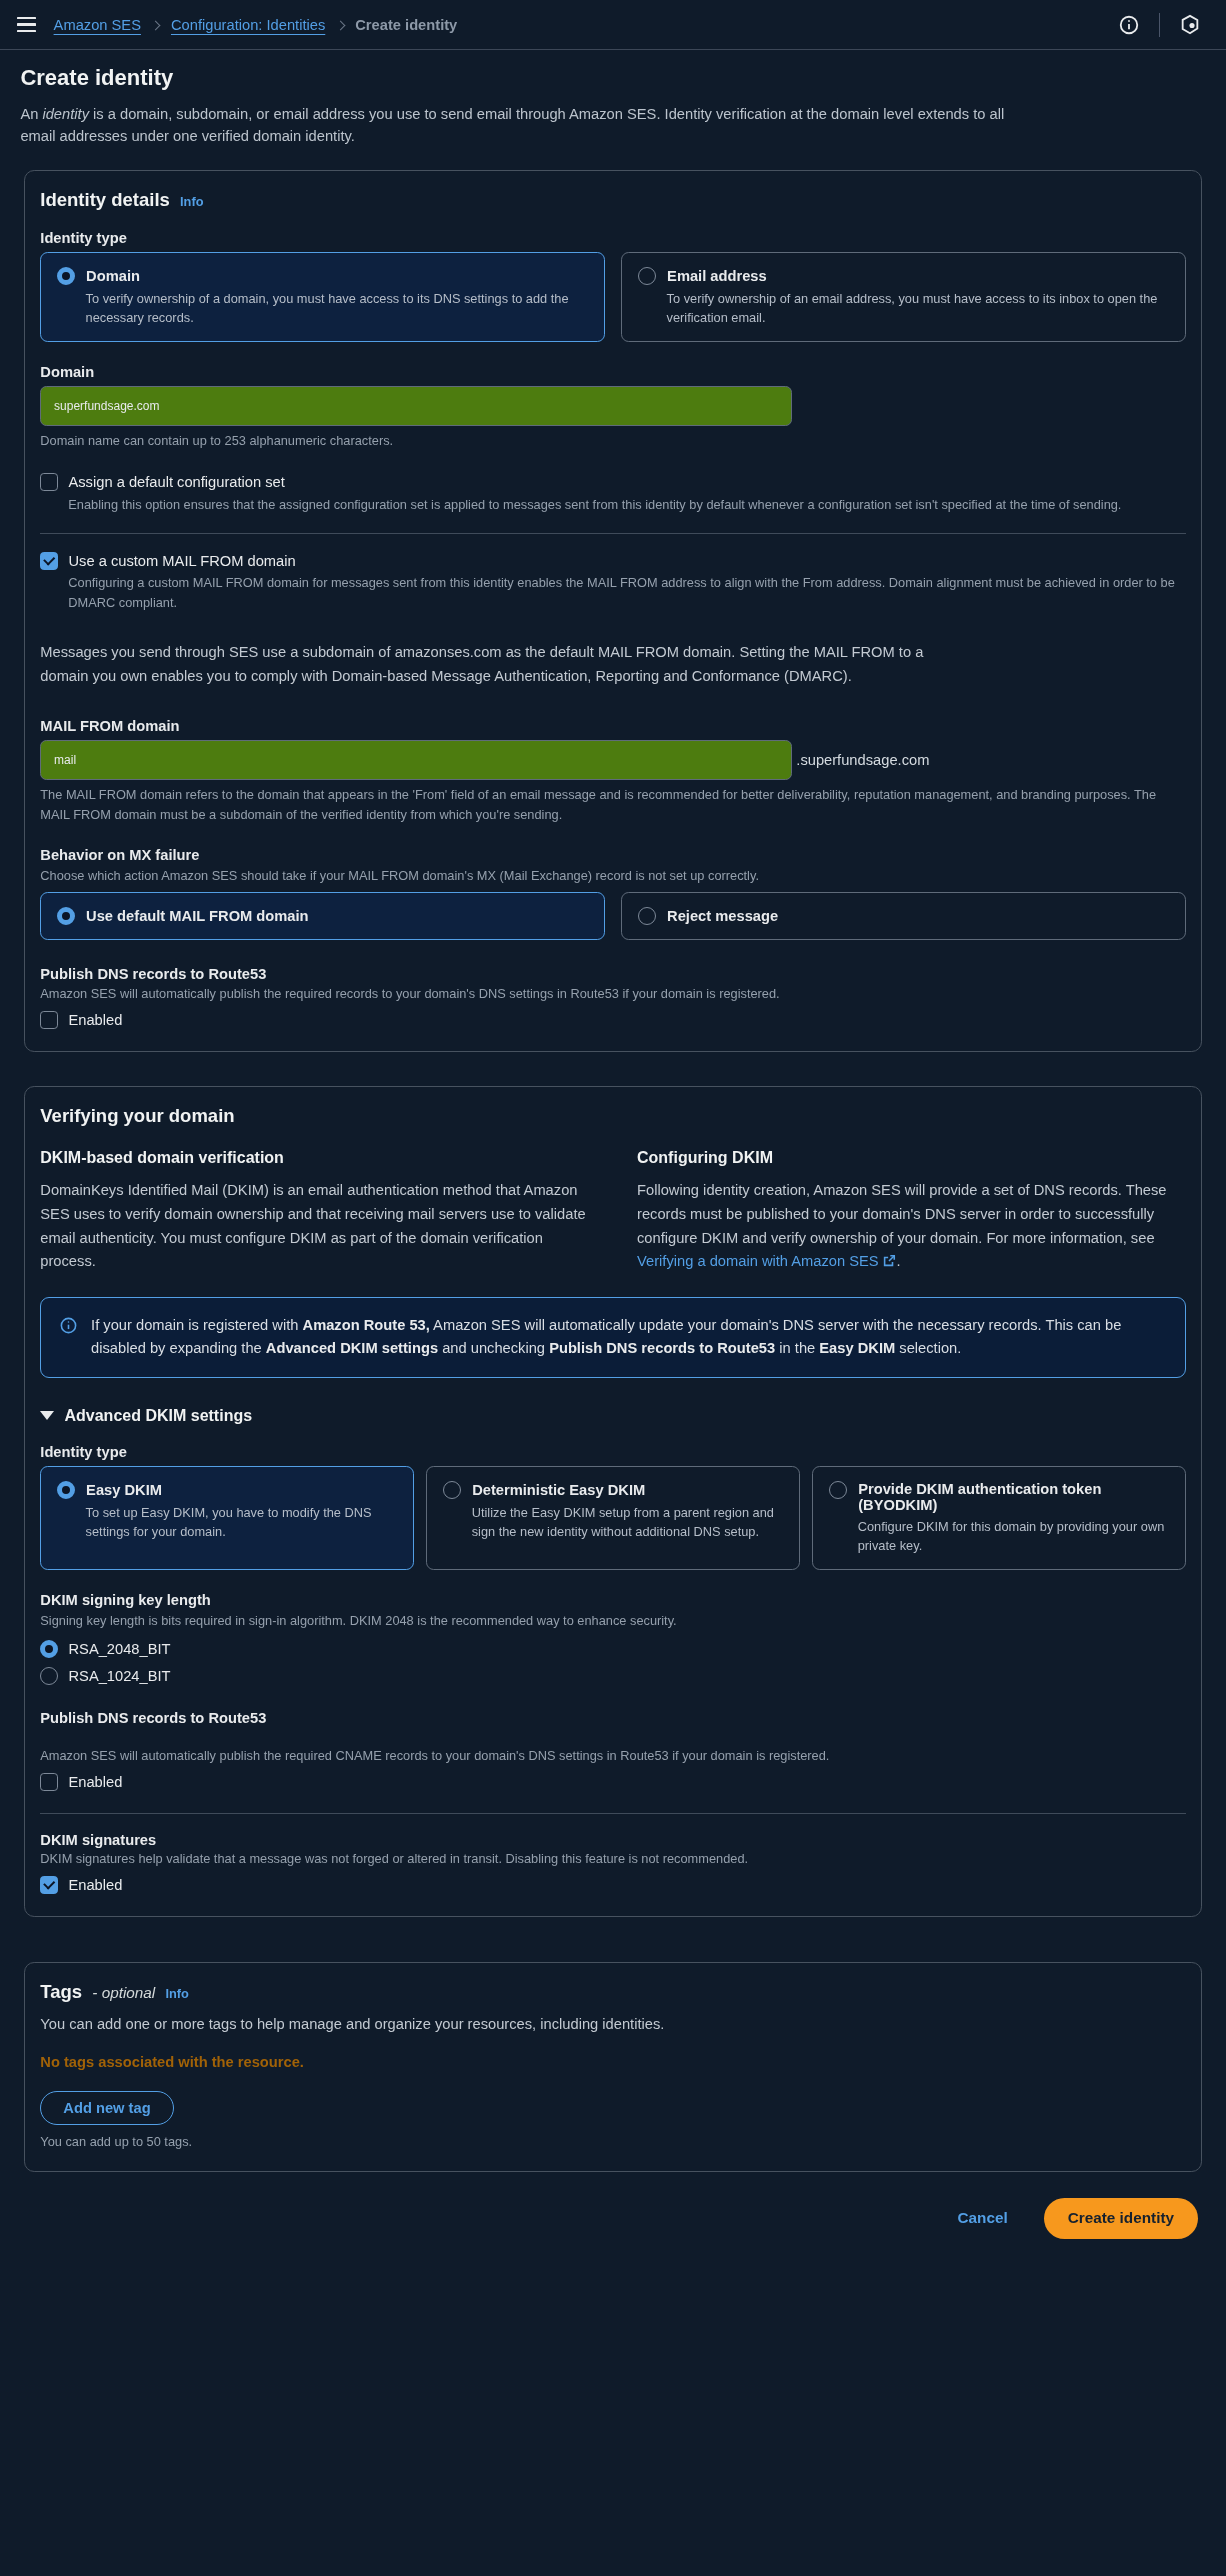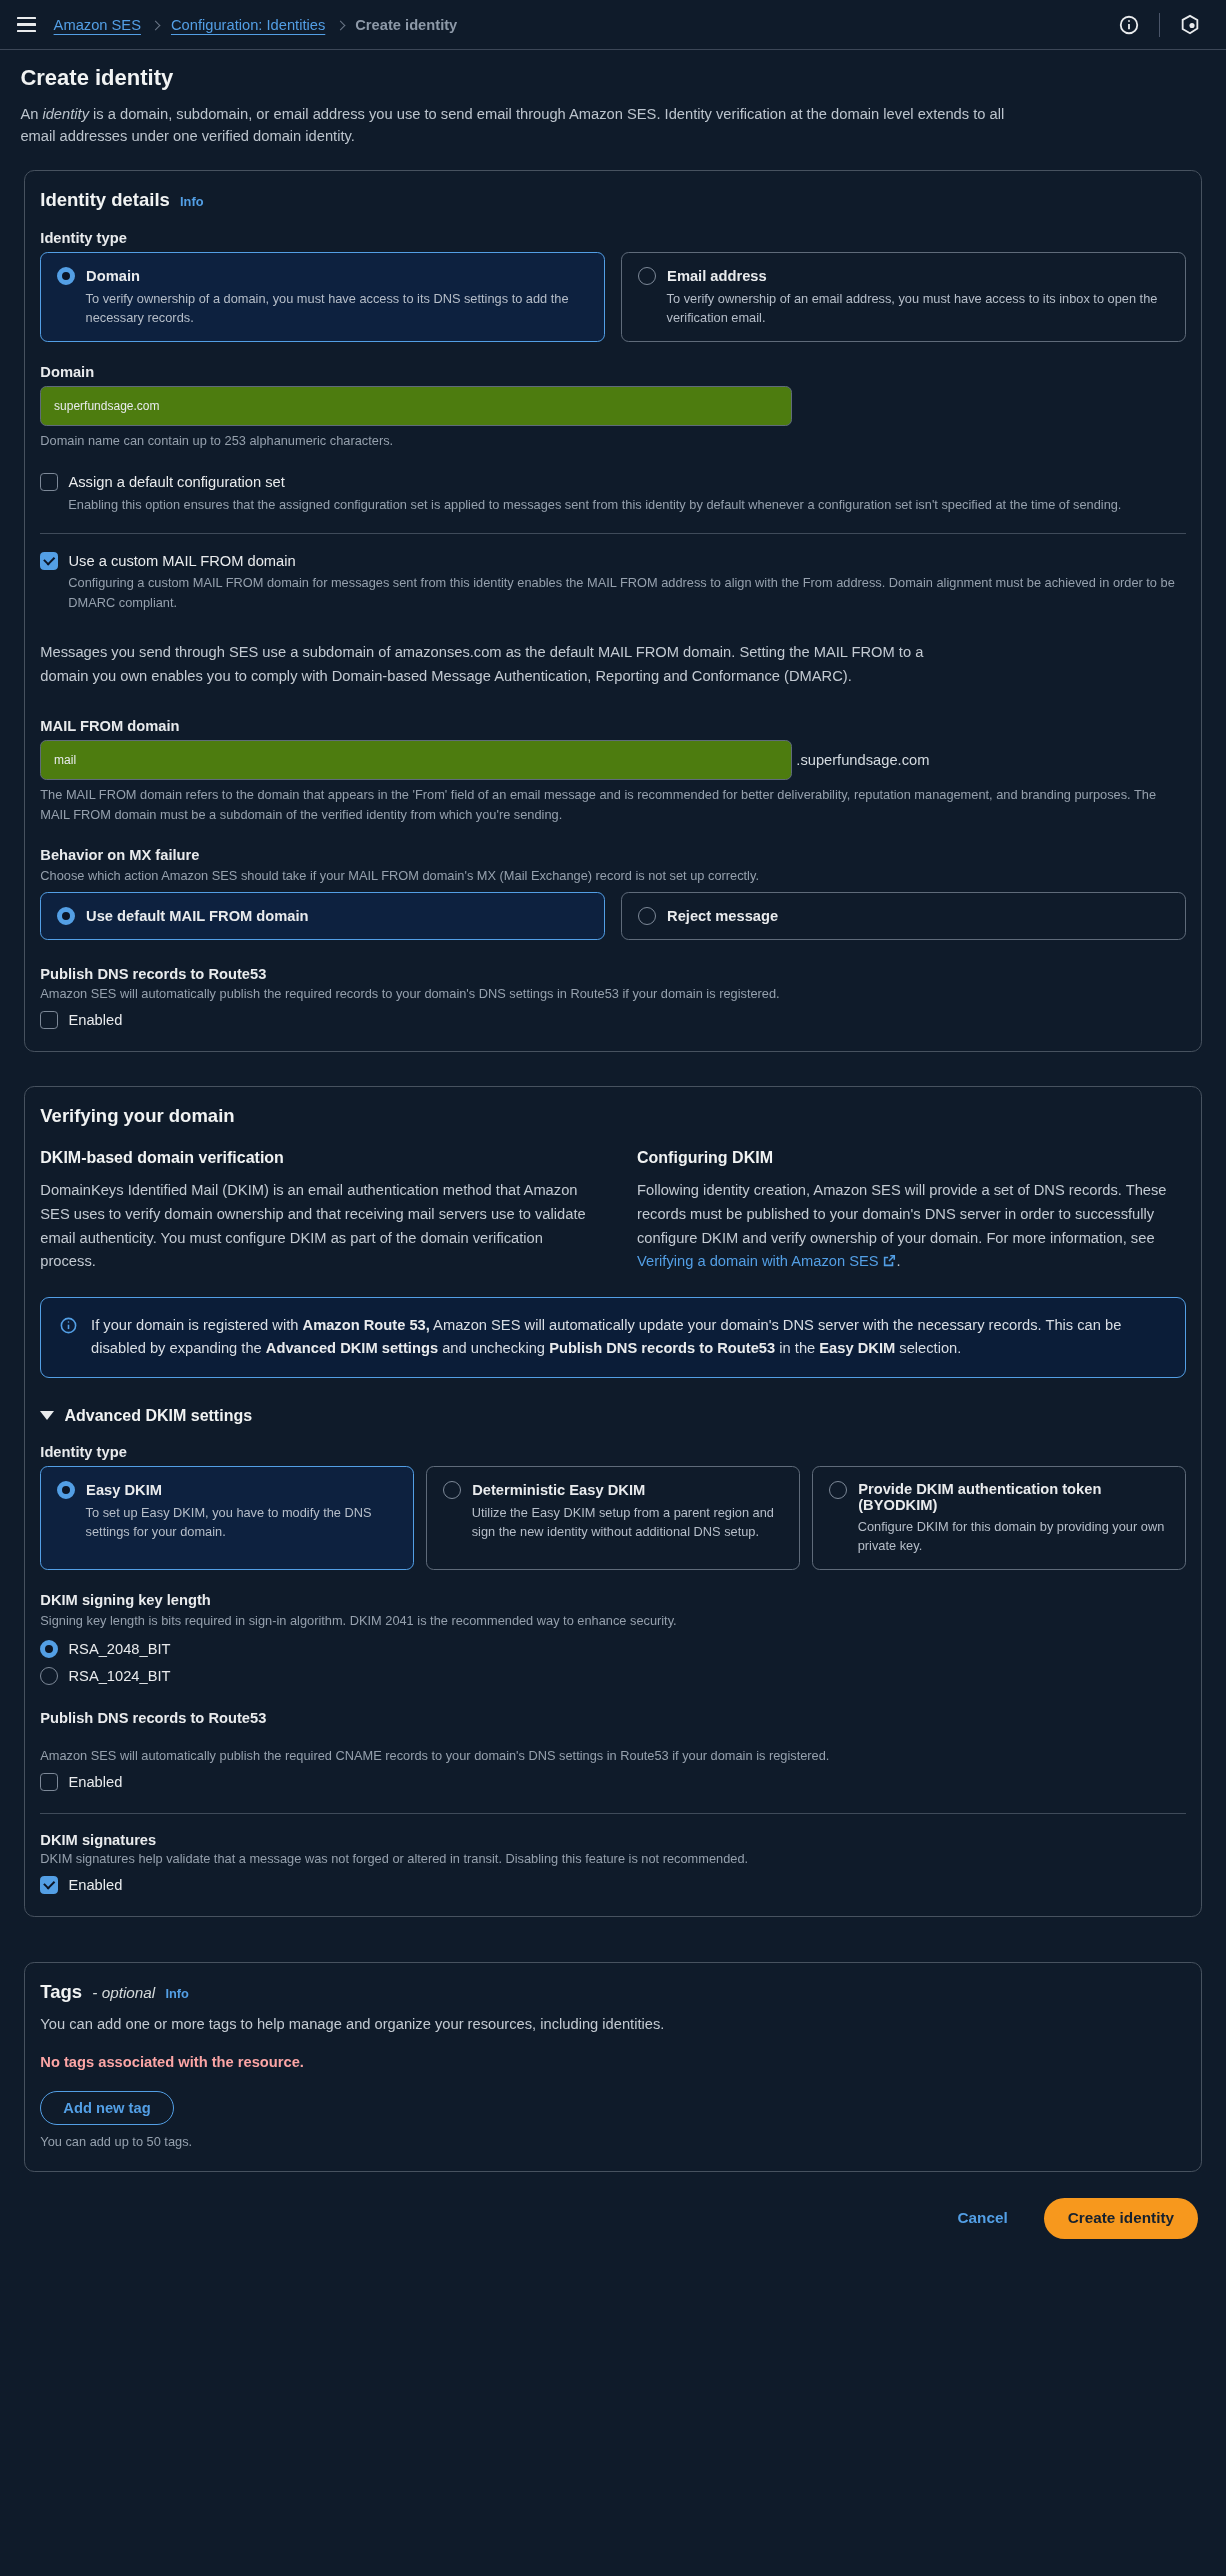--- a/index.html
+++ b/index.html
@@ -73,21 +73,21 @@
   .expander-label { font-size:16px; font-weight:bold; color:#f1f3f3; }
   
   .two-col { display:grid; grid-template-columns:1fr 1fr; column-gap:48px; margin-top:22px; }
   .col-h { font-size:16px; font-weight:bold; color:#f1f3f3; margin:0 0 12.8px 0; }
   .col-p { font-size:14.7px; line-height:23.6px; color:#c3cad2; margin:0; }
   .link { color:#539fe5; cursor:pointer; }
   
   .opt-row { display:flex; align-items:center; gap:10.2px; margin-top:9px; }
   .opt-label { font-size:14.7px; color:#e9ebed; }
   
-  .no-tags { font-size:14.7px; font-weight:bold; color:#fca5a5; margin-top:18px; }
+  .no-tags { font-size:14.7px; font-weight:bold; color:#a16207; margin-top:18px; }
   .add-tag-btn { display:inline-block; margin-top:20.4px; border:1.9px solid #539fe5; border-radius:19px;
         color:#539fe5; font-size:14.7px; font-weight:bold; padding:8.3px 22px; background:transparent; cursor:pointer;
         font-family:"Liberation Sans", sans-serif; }
   .tag-limit { font-size:12.8px; color:#95a0ad; margin-top:9px; }
   
   .actions { display:flex; justify-content:flex-end; align-items:center; gap:36px; margin:25.5px 28px 0 0; }
   .cancel-link { font-size:15.3px; font-weight:bold; color:#539fe5; cursor:pointer; }
   .primary-btn { background:#f7981d; border:none; border-radius:20.4px; padding:11.5px 24px;
         font-size:15.3px; font-weight:bold; color:#16212e; cursor:pointer;
         font-family:"Liberation Sans", sans-serif; }
@@ -260,21 +260,21 @@
     <div class="card">
       <div class="card-head" style="align-items:flex-start;">
         <span class="radio"></span>
         <span class="card-title" style="max-width:274px;">Provide DKIM authentication token (BYODKIM)</span>
       </div>
       <div class="card-desc">Configure DKIM for this domain by providing your own private key.</div>
     </div>
   </div>
 
   <div class="field-label mt34">DKIM signing key length</div>
-  <div class="field-desc" style="margin-top:2.6px;">Signing key length is bits required in sign-in algorithm. DKIM 2041 is the recommended way to enhance security.</div>
+  <div class="field-desc" style="margin-top:2.6px;">Signing key length is bits required in sign-in algorithm. DKIM 2048 is the recommended way to enhance security.</div>
   <div class="opt-row">
     <span class="radio sel"></span>
     <span class="opt-label">RSA_2048_BIT</span>
   </div>
   <div class="opt-row">
     <span class="radio"></span>
     <span class="opt-label">RSA_1024_BIT</span>
   </div>
 
   <div class="field-label mt40">Publish DNS records to Route53</div>

